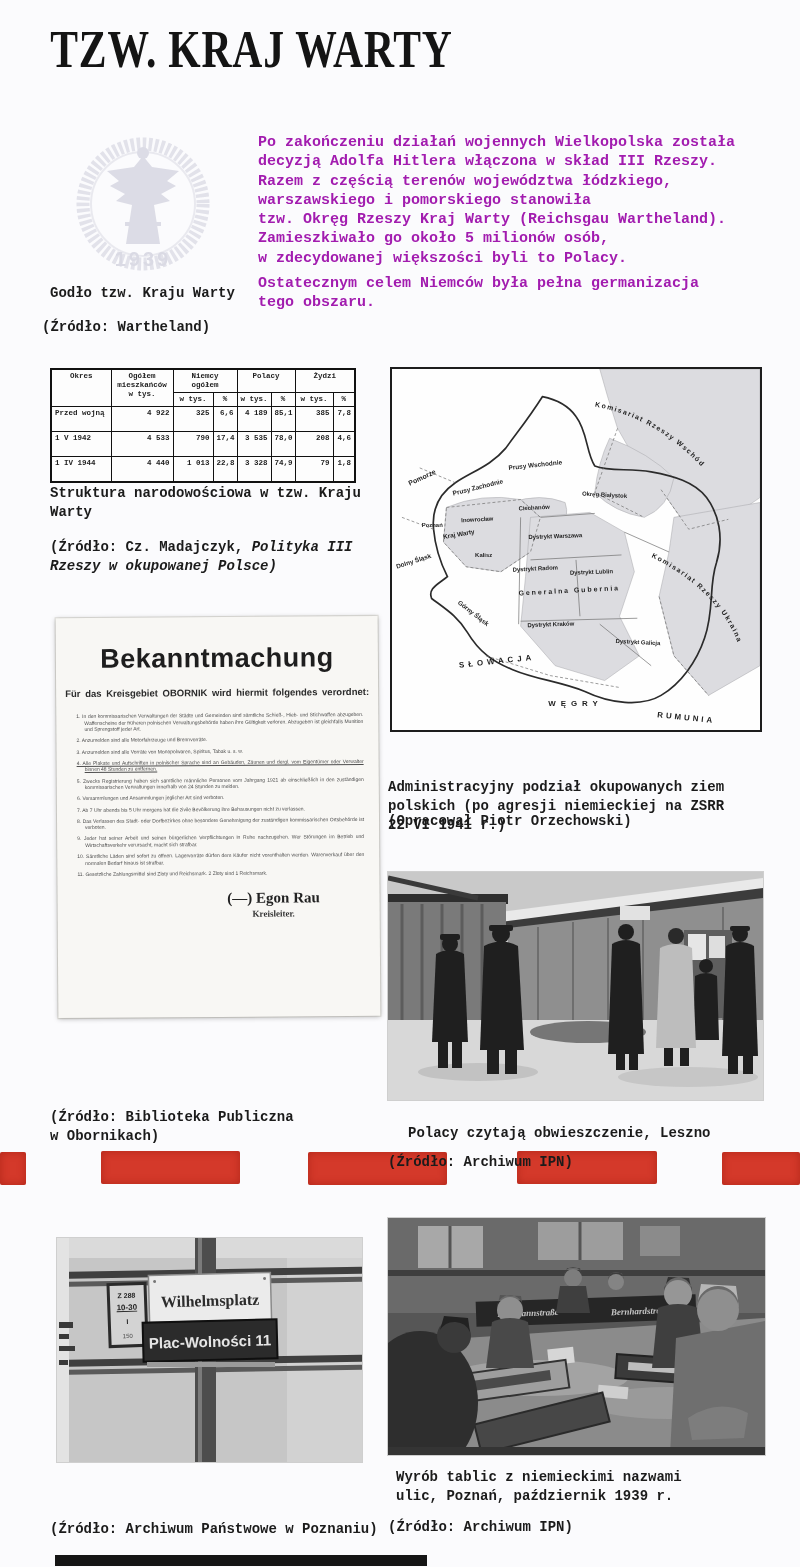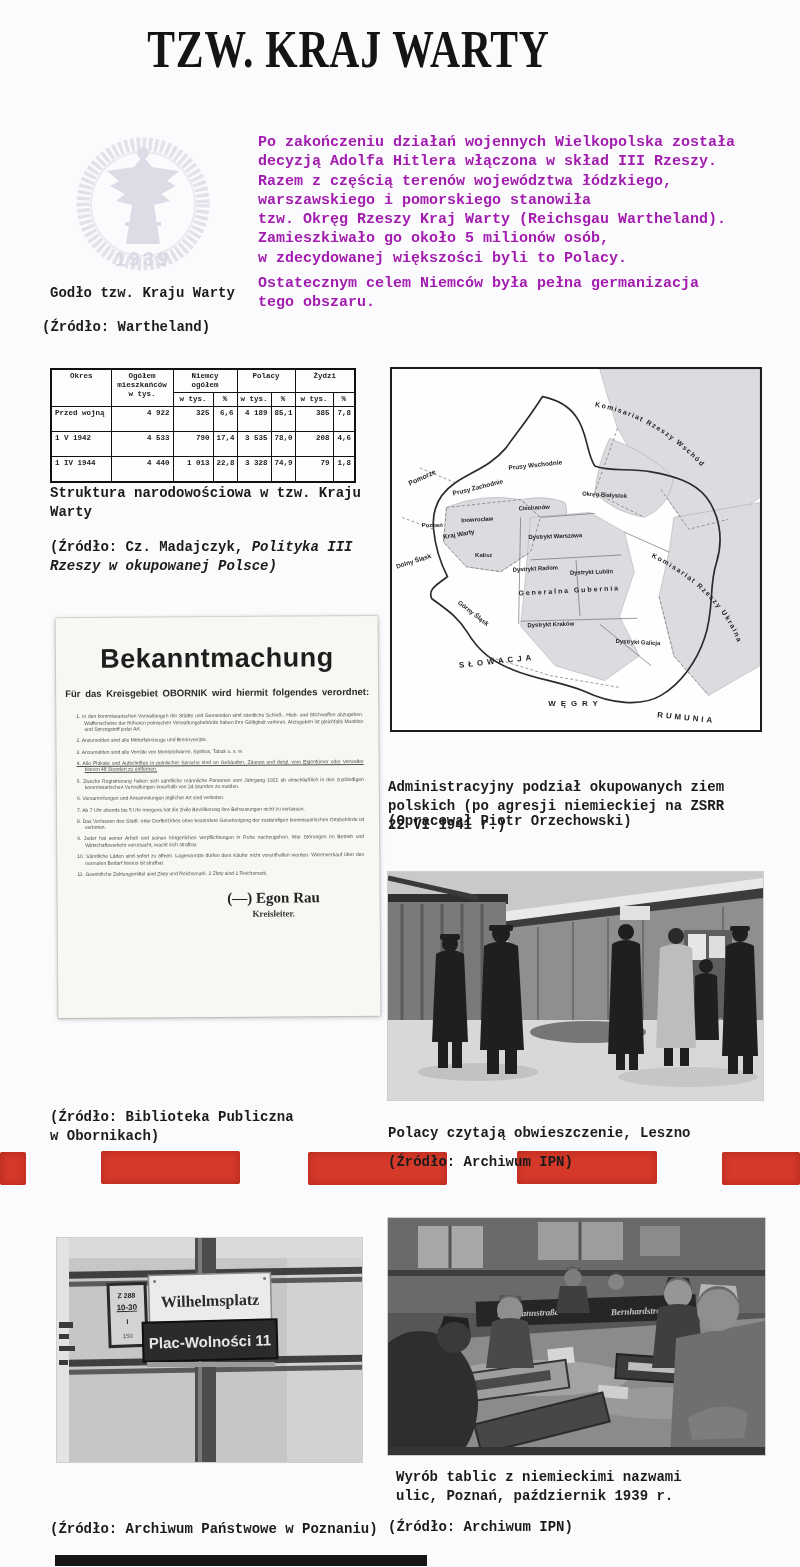--- a/index.html
+++ b/index.html
@@ -1,19 +1,19 @@
 <!DOCTYPE html>
 <html><head>
 <meta charset="utf-8">
 <style>
   html,body{margin:0;padding:0;background:#e8e8e8;}
   #poster{position:relative;width:800px;height:1567px;background:#fbfbfd;overflow:hidden;
           font-family:"Liberation Mono","DejaVu Sans Mono",monospace;color:#1c1c1c;}
   .abs{position:absolute;}
-  .title{left:0;top:20px;width:696px;text-align:center;
+  .title{left:0;top:20px;width:696px;
          font-family:"Liberation Serif","DejaVu Serif",serif;font-weight:700;font-size:52px;
          letter-spacing:1px;color:#141414;}
   .title span{display:inline-block;transform:scaleX(.8);}
   .cap{font:700 14px/19px "Liberation Mono","DejaVu Sans Mono",monospace;color:#1b1b1b;white-space:pre-line;}
   .body-text{font:700 15px/19.3px "Liberation Mono","DejaVu Sans Mono",monospace;color:#a21caf;white-space:pre-line;}
   .ital{font-style:italic;}
   
   table.stat{border-collapse:collapse;border:2px solid #111;background:#fdfdfd;table-layout:fixed;}
   table.stat th,table.stat td{border:1px solid #111;font:700 7.5px/9px "Liberation Mono","DejaVu Sans Mono",monospace;
        padding:2px 3px;color:#222;white-space:pre-line;vertical-align:top;}
@@ -292,21 +292,21 @@
         <path d="M338,74 Q352,66 366,74 L370,184 L334,184 Z"></path>
           <rect x="340" y="184" width="10" height="18"></rect>
           <rect x="355" y="184" width="10" height="18"></rect>
       </g>
       <circle cx="288" cy="64" r="8" fill="#2a2a2a"></circle>
       <path d="M272,76 Q288,68 304,76 L308,176 L268,176 Z" fill="#bdbdbd"></path>
       <rect x="276" y="176" width="9" height="18" fill="#1f1f1f"></rect>
         <rect x="292" y="176" width="9" height="18" fill="#1f1f1f"></rect>
     </g>
   </svg>
-  <div class="abs cap" style="left:388px;top:1124px;">Polacy czytają obwieszczenie, Leszno</div>
+  <div class="abs cap" style="left:408px;top:1124px;">Polacy czytają obwieszczenie, Leszno</div>
 
   <div class="abs" style="left:0;top:1151px;width:800px;height:35px;">
       <div class="red-seg" style="left: 0px; top: 1px; width: 26px; background: rgb(212, 57, 42);"></div>
       <div class="red-seg" style="left: 101px; top: 0px; width: 139px; background: rgb(212, 57, 42);"></div>
       <div class="red-seg" style="left: 308px; top: 1px; width: 139px; background: rgb(212, 57, 42);"></div>
       <div class="red-seg" style="left: 517px; top: 0px; width: 140px; background: rgb(212, 57, 42);"></div>
       <div class="red-seg" style="left: 722px; top: 1px; width: 78px; background: rgb(212, 57, 42);"></div>
     </div>
   <div class="abs cap" style="left:388px;top:1153px;z-index:5;">(Źródło: Archiwum IPN)</div>
 

